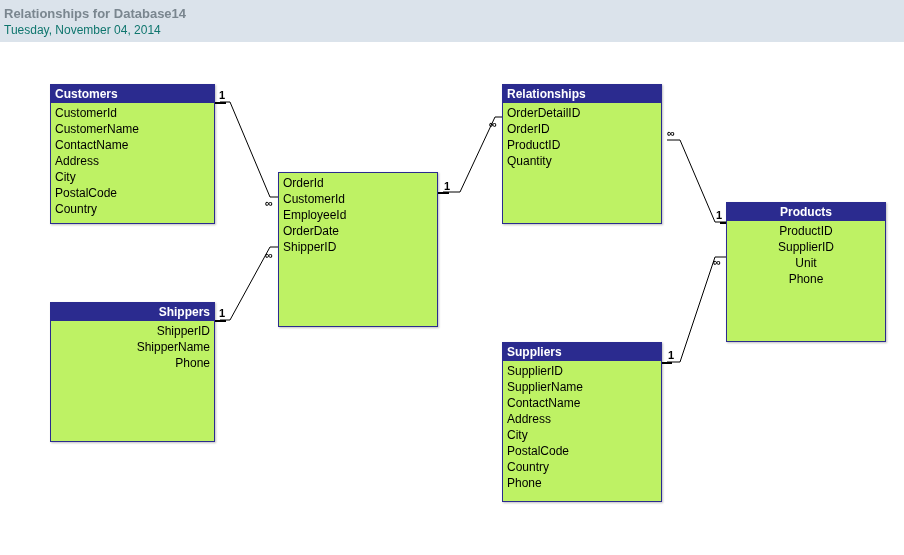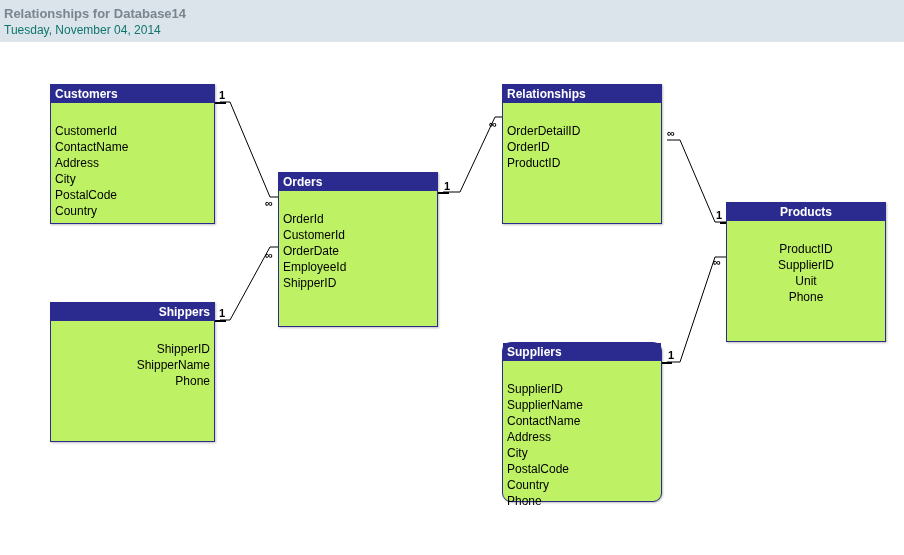--- a/index.html
+++ b/index.html
@@ -39,21 +39,21 @@
     font-size: 12px;
   }
   .table-title {
     background: #2b2b8f;
     color: #fff;
     font-weight: bold;
     padding: 2px 4px;
     font-size: 12px;
   }
   .field-list {
-    padding: 20px 4px 4px 4px;
+    padding: 2px 4px 4px 4px;
   }
   .field {
     line-height: 16px;
     color: #000;
     font-size: 12px;
   }
   svg.lines {
     position: absolute;
     left: 0; top: 0;
     width: 100%;
@@ -102,58 +102,59 @@
     <path d="M 667 320 L 680 320 L 715 215 L 726 215" stroke="#000" fill="none" stroke-width="1"></path>
     <text class="rel-label" x="668" y="317">1</text>
     <text class="rel-label" x="713" y="224">∞</text>
     <line x1="660" y1="321" x2="672" y2="321" stroke="#000" stroke-width="2"></line>
   </svg>
 
   <div class="table-box" style="left:50px; top:42px; width:165px; height:140px;">
     <div class="table-title">Customers</div>
     <div class="field-list">
       <div class="field">CustomerId</div>
+      <div class="field">CustomerName</div>
       <div class="field">ContactName</div>
       <div class="field">Address</div>
       <div class="field">City</div>
       <div class="field">PostalCode</div>
       <div class="field">Country</div>
     </div>
   </div>
 
   <div class="table-box" style="left:50px; top:260px; width:165px; height:140px;text-align:right;">
     <div class="table-title">Shippers</div>
     <div class="field-list">
       <div class="field">ShipperID</div>
       <div class="field">ShipperName</div>
       <div class="field">Phone</div>
     </div>
   </div>
 
   <div class="table-box" style="left:278px; top:130px; width:160px; height:155px;">
-    <div class="table-title">Orders</div>
     <div class="field-list">
       <div class="field">OrderId</div>
       <div class="field">CustomerId</div>
+      <div class="field">EmployeeId</div>
       <div class="field">OrderDate</div>
-      <div class="field">EmployeeId</div>
       <div class="field">ShipperID</div>
     </div>
   </div>
 
   <div class="table-box" style="left:502px; top:42px; width:160px; height:140px;">
     <div class="table-title">Relationships</div>
     <div class="field-list">
       <div class="field">OrderDetailID</div>
       <div class="field">OrderID</div>
       <div class="field">ProductID</div>
+      <div class="field">Quantity</div>
     </div>
   </div>
 
-  <div class="table-box" style="left:502px; top:300px; width:160px; height:160px;border-radius:9px;">
+  <div class="table-box" style="left:502px; top:300px; width:160px; height:160px;">
     <div class="table-title">Suppliers</div>
     <div class="field-list">
       <div class="field">SupplierID</div>
       <div class="field">SupplierName</div>
       <div class="field">ContactName</div>
       <div class="field">Address</div>
       <div class="field">City</div>
       <div class="field">PostalCode</div>
       <div class="field">Country</div>
       <div class="field">Phone</div>

